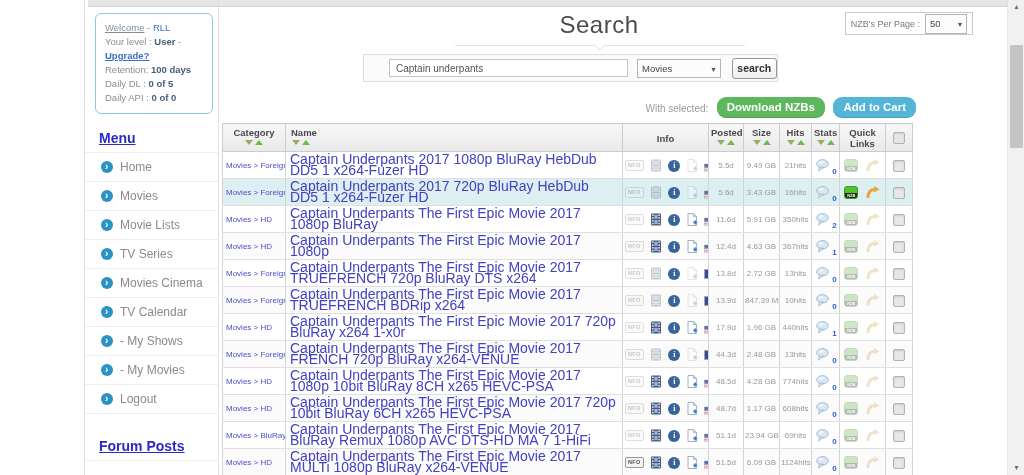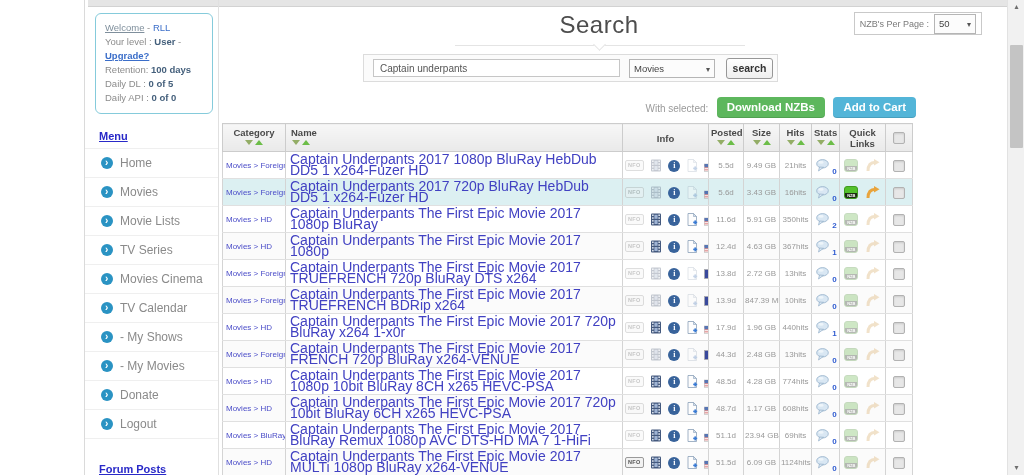--- a/index.html
+++ b/index.html
@@ -18,50 +18,50 @@
   .vline-left { position:absolute; left:84px; top:0; width:1px; height:475px; background:#dadada; }
   .vline-mid { position:absolute; left:218px; top:0; width:1px; height:475px; background:#e0e0e0; }
 
   
   .sidebar { position:absolute; left:85px; top:7px; width:133px; height:468px; background:#fff; }
   .welcome-box { margin:6px 5px 4px 10px; border:1px solid #85cbdb; border-radius:6px; padding:7px 9px 8px 9px;
                  font-size:9.5px; color:#8c8c8c; line-height:14px; }
   .welcome-box a { color:#3b6ec9; text-decoration:underline; font-weight:bold; cursor:pointer; }
   .welcome-box .greet { color:#7f8f9c; text-decoration:underline; font-weight:normal; }
   .welcome-box b { color:#45607c; }
-  .side-title { display:inline-block; margin:12px 0 6px 14px; font-size:11px; font-weight:bold; color:#2929c8; text-decoration:underline; cursor:pointer; }
+  .side-title { display:inline-block; margin:12px 0 6px 14px; font-size:14px; font-weight:bold; color:#2929c8; text-decoration:underline; cursor:pointer; }
   .nav-list { width:100%; }
   .nav-item { display:flex; align-items:center; gap:7px; padding:7px 4px 7px 16px; border-top:1px solid #efefef; cursor:pointer; }
   .nav-item:last-child { border-bottom:1px solid #efefef; }
   .bullet { width:12px; height:12px; min-width:12px; border-radius:50%; background:#2a93c3; position:relative; }
   .bullet::after { content:"\203A"; position:absolute; left:4px; top:-1px; color:#fff; font-size:10px; font-weight:bold; line-height:13px; }
   .nav-label { font-size:12px; color:#8a8a8a; }
   .forum-title { margin-top:24px; }
 
   
   .main { position:absolute; left:219px; top:7px; width:788px; height:468px; }
   .page-title { position:absolute; left:0; top:4px; width:760px; text-align:center; font-size:24px; color:#4d4d4d; font-weight:normal; letter-spacing:.5px; }
   .title-divider { position:absolute; left:236px; top:38px; width:290px; height:1px; background:#e4e4e4; }
   .title-divider .notch { position:absolute; left:50%; top:-5px; width:9px; height:9px; margin-left:-5px; background:#fff;
                           border-right:1px solid #e4e4e4; border-bottom:1px solid #e4e4e4; transform:rotate(45deg); }
 
-  .pp-box { position:absolute; right:25px; top:5px; height:23px; border:1px solid #c9c9c9; background:#fff; display:flex; align-items:center; gap:5px; padding:0 5px; }
+  .pp-box { position:absolute; right:34px; top:5px; height:23px; border:1px solid #c9c9c9; background:#fff; display:flex; align-items:center; gap:5px; padding:0 5px; }
   .pp-label { font-size:9px; color:#7a7a7a; }
   .fake-select { border:1px solid #b5b5b5; background:#fcfcfc; font-size:9.5px; color:#444; display:flex; align-items:center; justify-content:space-between; padding:1px 4px; cursor:pointer; }
   .fake-select .arrow::after { content:"\25BE"; font-size:8px; color:#555; }
   .pp-select { width:42px; height:20px; }
 
   .search-bar { position:absolute; left:144px; top:47px; width:415px; height:28px; background:#fbfbfb; border:1px solid #dcdcdc; display:flex; align-items:center; }
-  .search-input { margin-left:9px; width:247px; height:18px; border:1px solid #c6c6c6; font-family:"Liberation Sans",sans-serif; font-size:10px; color:#555; padding:0 6px; background:#fff; }
+  .search-input { margin-left:25px; width:247px; height:18px; border:1px solid #c6c6c6; font-family:"Liberation Sans",sans-serif; font-size:10px; color:#555; padding:0 6px; background:#fff; }
   .cat-select { margin-left:9px; width:86px; height:19px; }
   .search-btn { margin-left:11px; width:47px; height:21px; border:1px solid #979797; border-radius:3px; background:linear-gradient(#ffffff,#eeeeee); font-family:"Liberation Sans",sans-serif; font-size:10.5px; font-weight:bold; color:#333; cursor:pointer; }
 
   .selected-actions { position:absolute; top:90px; left:0; width:697px; text-align:right; white-space:nowrap; }
   .ws-label { font-size:10px; color:#9a9a9a; margin-right:4px; }
-  .btn { display:inline-block; border:none; border-radius:4px; padding:4px 10px 5px 10px; font-family:"Liberation Sans",sans-serif; font-size:11.5px; font-weight:bold; color:#fff; cursor:pointer; vertical-align:middle; }
+  .btn { display:inline-block; border:none; border-radius:9px; padding:4px 10px 5px 10px; font-family:"Liberation Sans",sans-serif; font-size:11.5px; font-weight:bold; color:#fff; cursor:pointer; vertical-align:middle; }
   .btn-green { background:#5db75d; margin-right:4px; box-shadow:inset 0 -1px 0 rgba(0,0,0,.12); }
   .btn-blue  { background:#53b5d8; box-shadow:inset 0 -1px 0 rgba(0,0,0,.12); }
 
   
   .results { position:absolute; left:3px; top:116px; width:690px; border-collapse:collapse; table-layout:fixed; border:1px solid #c6c6c6; }
   .results col.w1{width:63px} .results col.w2{width:337px} .results col.w3{width:86px} .results col.w4{width:35px}
   .results col.w5{width:36px} .results col.w6{width:32px} .results col.w7{width:28px} .results col.w8{width:46px} .results col.w9{width:27px}
   .results th { background:linear-gradient(#f7f7f7,#e9e9e9); border:1px solid #cccccc; padding:3px 2px 2px 2px; height:27px;
                 font-size:9.5px; font-weight:bold; color:#4a4a4a; text-align:center; vertical-align:top; cursor:pointer; overflow:hidden; }
   .results th.left { text-align:left; padding-left:5px; }
@@ -153,24 +153,20 @@
   <div class="nav-item">
     <span class="bullet"></span>
     <span class="nav-label">- My Shows</span>
   </div>
 
   <div class="nav-item">
     <span class="bullet"></span>
     <span class="nav-label">- My Movies</span>
   </div>
 
-  <div class="nav-item">
-    <span class="bullet"></span>
-    <span class="nav-label">Donate</span>
-  </div>
 
   <div class="nav-item">
     <span class="bullet"></span>
     <span class="nav-label">Logout</span>
   </div>
 </div>
 
     <a class="side-title forum-title">Forum Posts</a>
     <div class="nav-list">
   <div class="nav-item">

